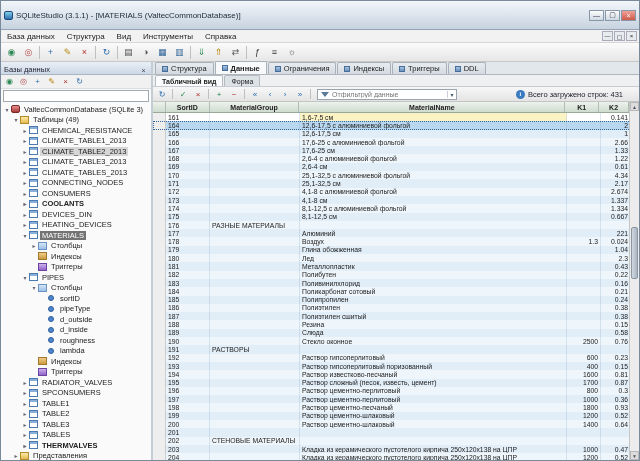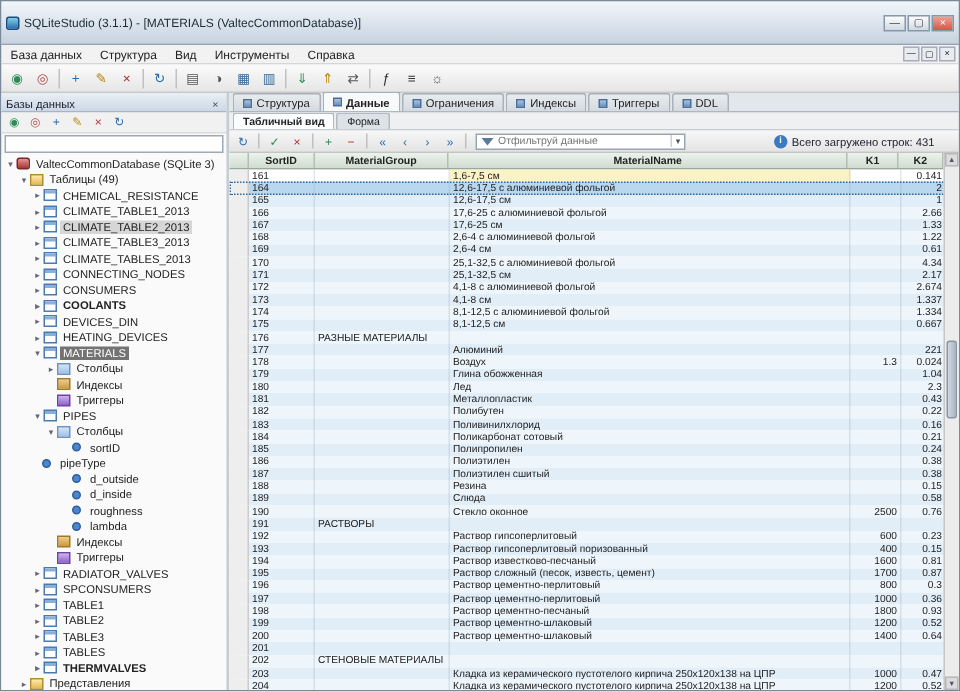--- a/index.html
+++ b/index.html
@@ -256,21 +256,21 @@
           <div class="tree-item" style="padding-left: 29px;">
             <span class="arrow">▾</span>
             <span class="t-icon ti-columns"></span>
             <span class="t-label">Столбцы</span>
           </div>
           <div class="tree-item" style="padding-left: 38px;">
             <span class="arrow"></span>
             <span class="t-icon ti-column"></span>
             <span class="t-label">sortID</span>
           </div>
-          <div class="tree-item" style="padding-left: 18px;">
+          <div class="tree-item" style="padding-left: 38px;">
             <span class="arrow"></span>
             <span class="t-icon ti-column"></span>
             <span class="t-label">pipeType</span>
           </div>
           <div class="tree-item" style="padding-left: 38px;">
             <span class="arrow"></span>
             <span class="t-icon ti-column"></span>
             <span class="t-label">d_outside</span>
           </div>
           <div class="tree-item" style="padding-left: 38px;">

